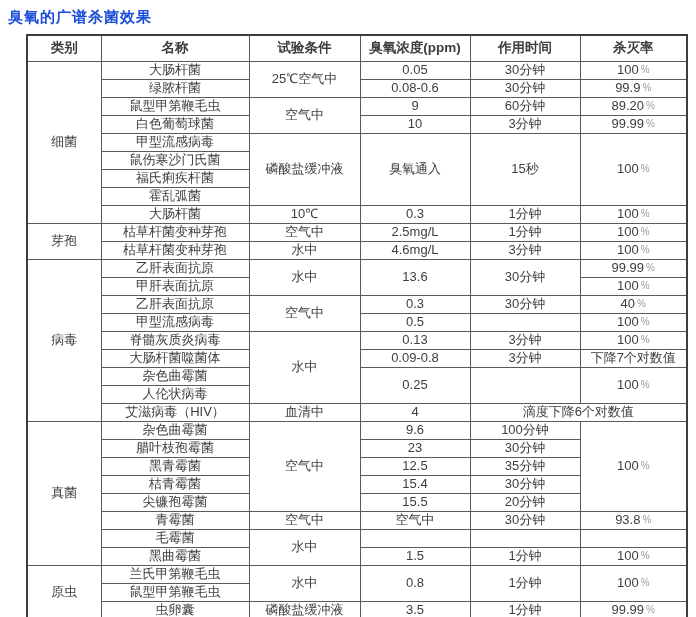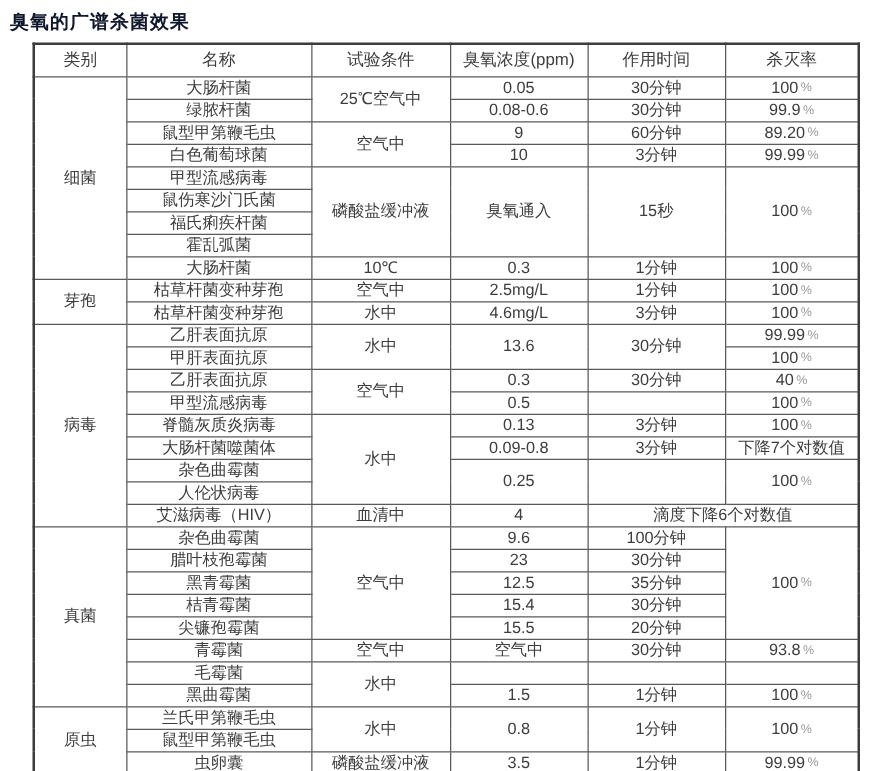--- a/index.html
+++ b/index.html
@@ -5,21 +5,21 @@
   * { box-sizing: border-box; }
   html, body {
     margin: 0; padding: 0;
     width: 696px; height: 617px;
     background: #ffffff;
     font-family: "Liberation Sans", sans-serif;
   }
   .page-title {
     font-size: 15px;
     font-weight: bold;
-    color: #0f172a;
+    color: #1d4ed8;
     padding: 8px 4px 0 8px;
     letter-spacing: 1px;
   }
   table.main-table {
     border-collapse: collapse;
     table-layout: fixed;
     margin: 7px 0 0 26px;
     border: 2px solid #3c3c3c;
   }
   table.main-table th,
@@ -32,20 +32,21 @@
     font-weight: normal;
     color: #3d3d3d;
     height: 18px;
     line-height: 1.05;
     overflow: hidden;
     white-space: nowrap;
   }
   table.main-table th {
     height: 26px;
     font-size: 13.5px;
+    font-weight: bold;
   }
   .pct {
     font-size: 10px;
     color: #9a9a9a;
     vertical-align: 1px;
     margin-left: 2px;
   }
 </style>
 </head>
 <body>

